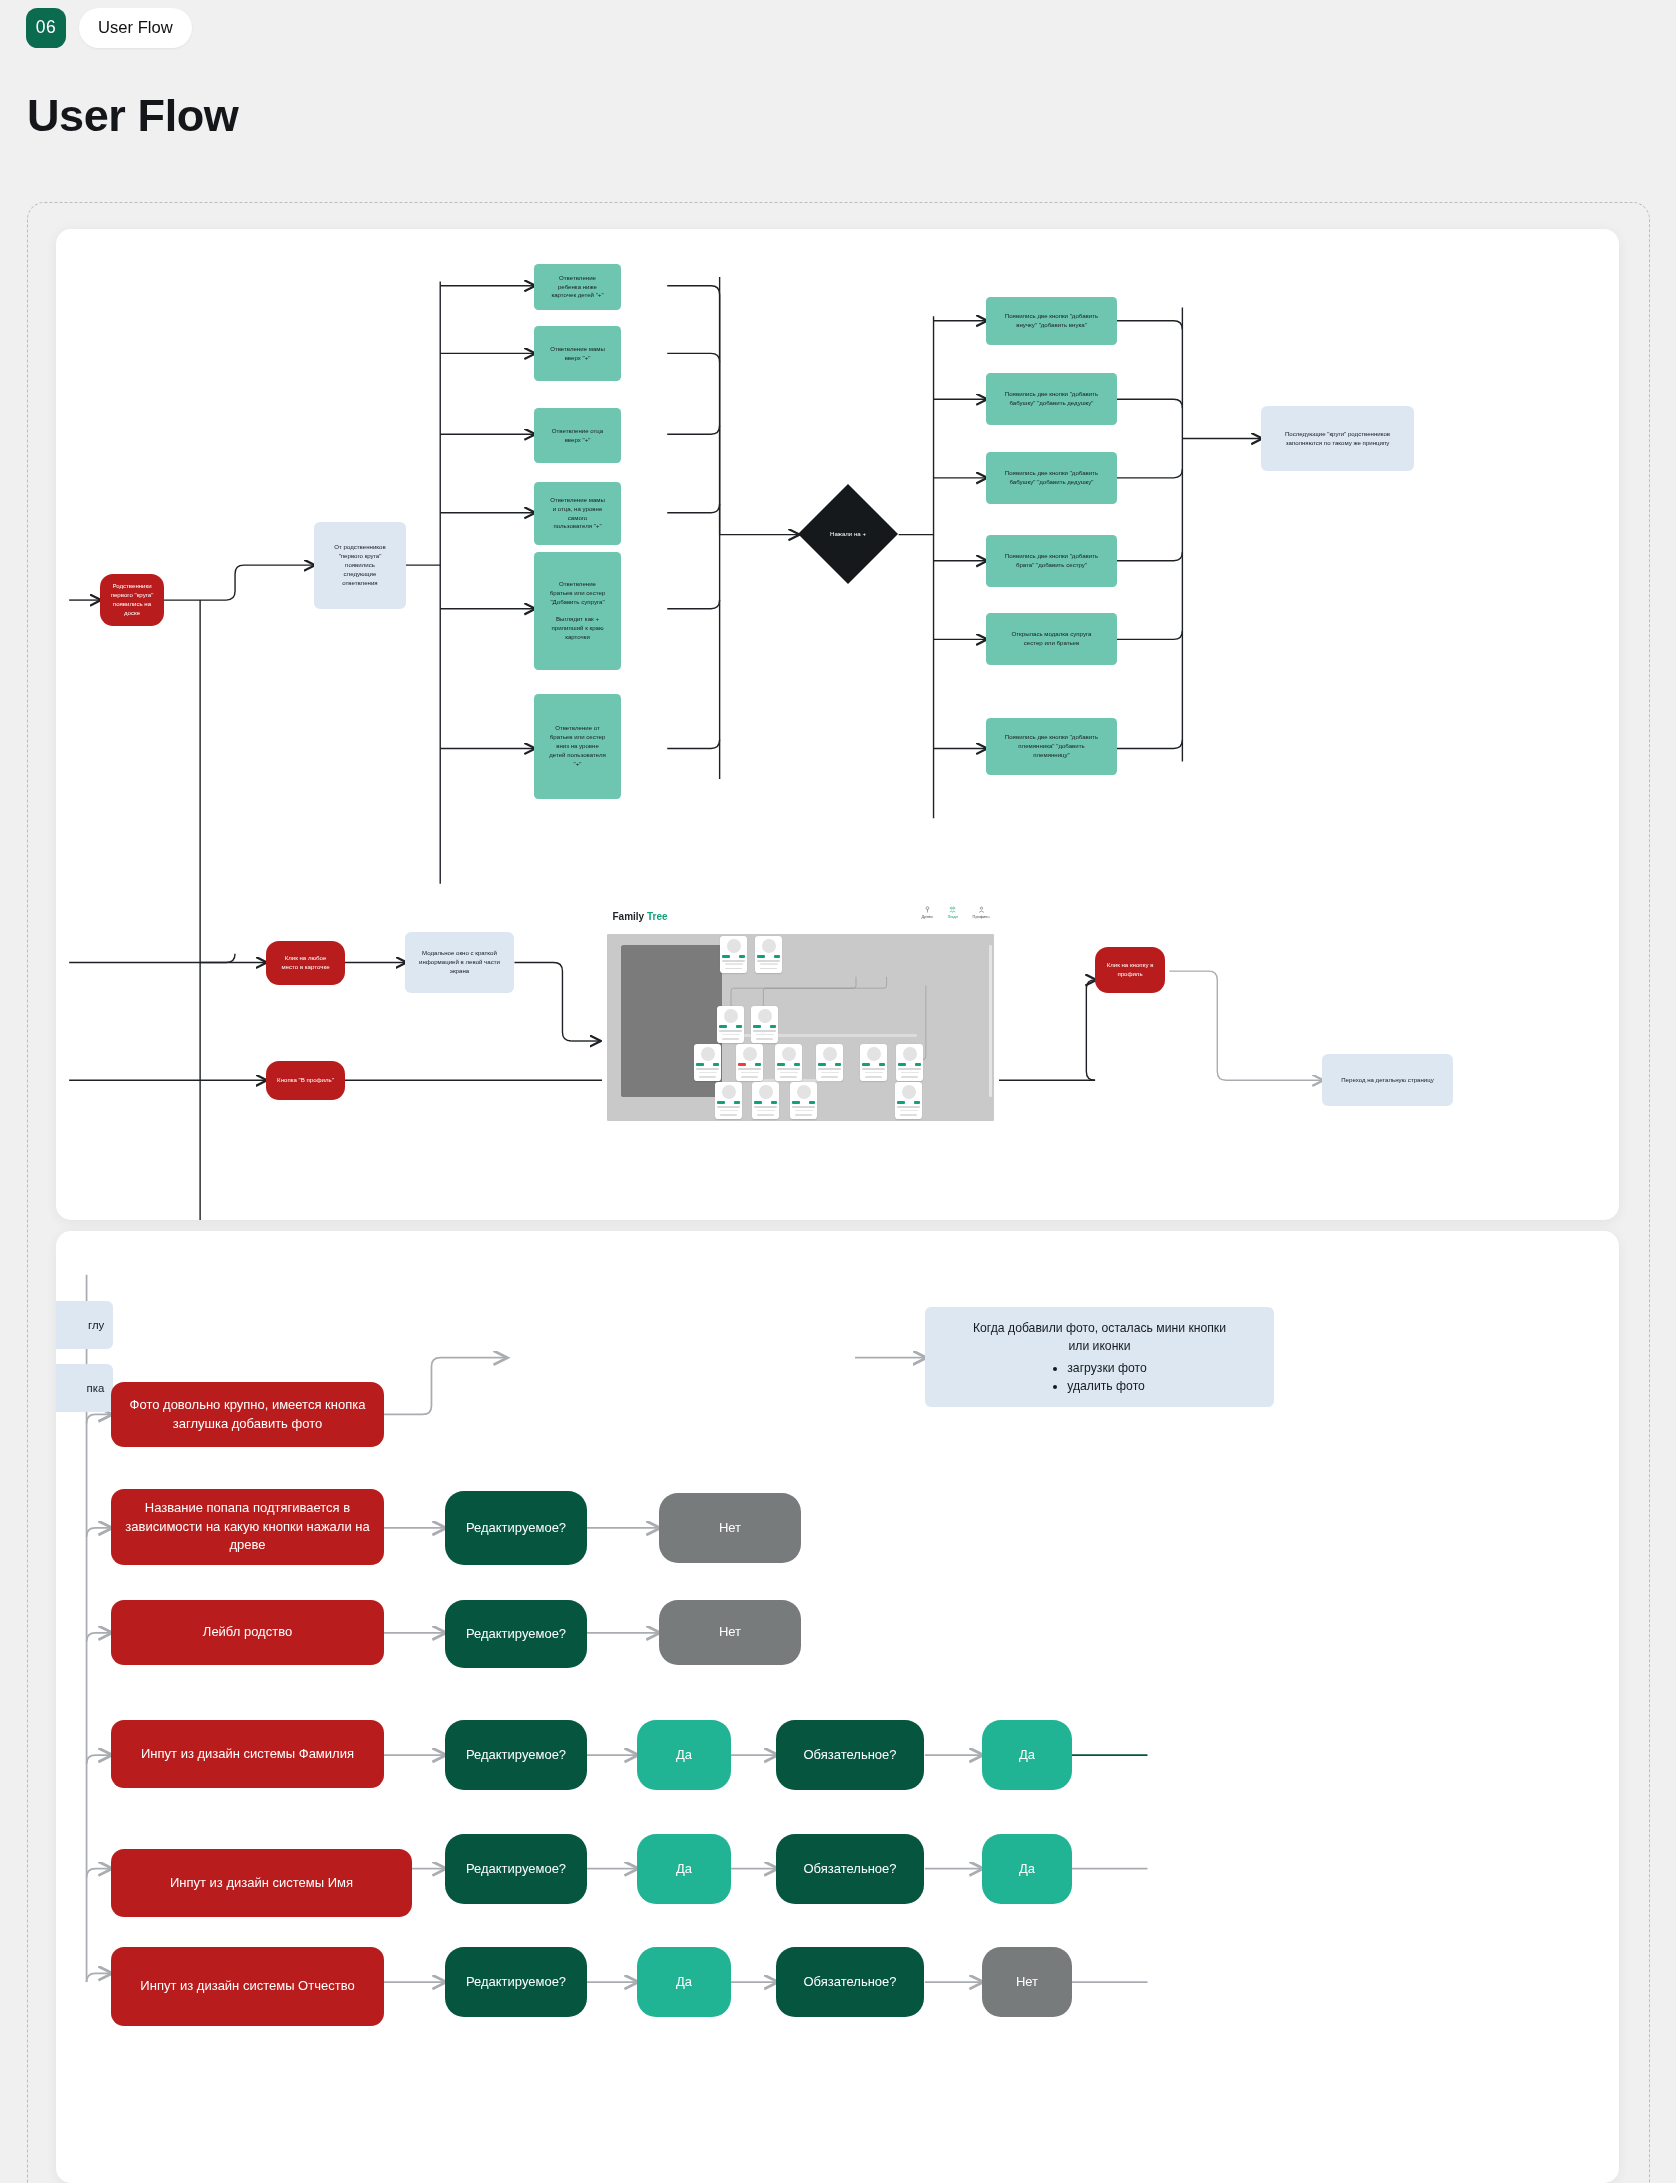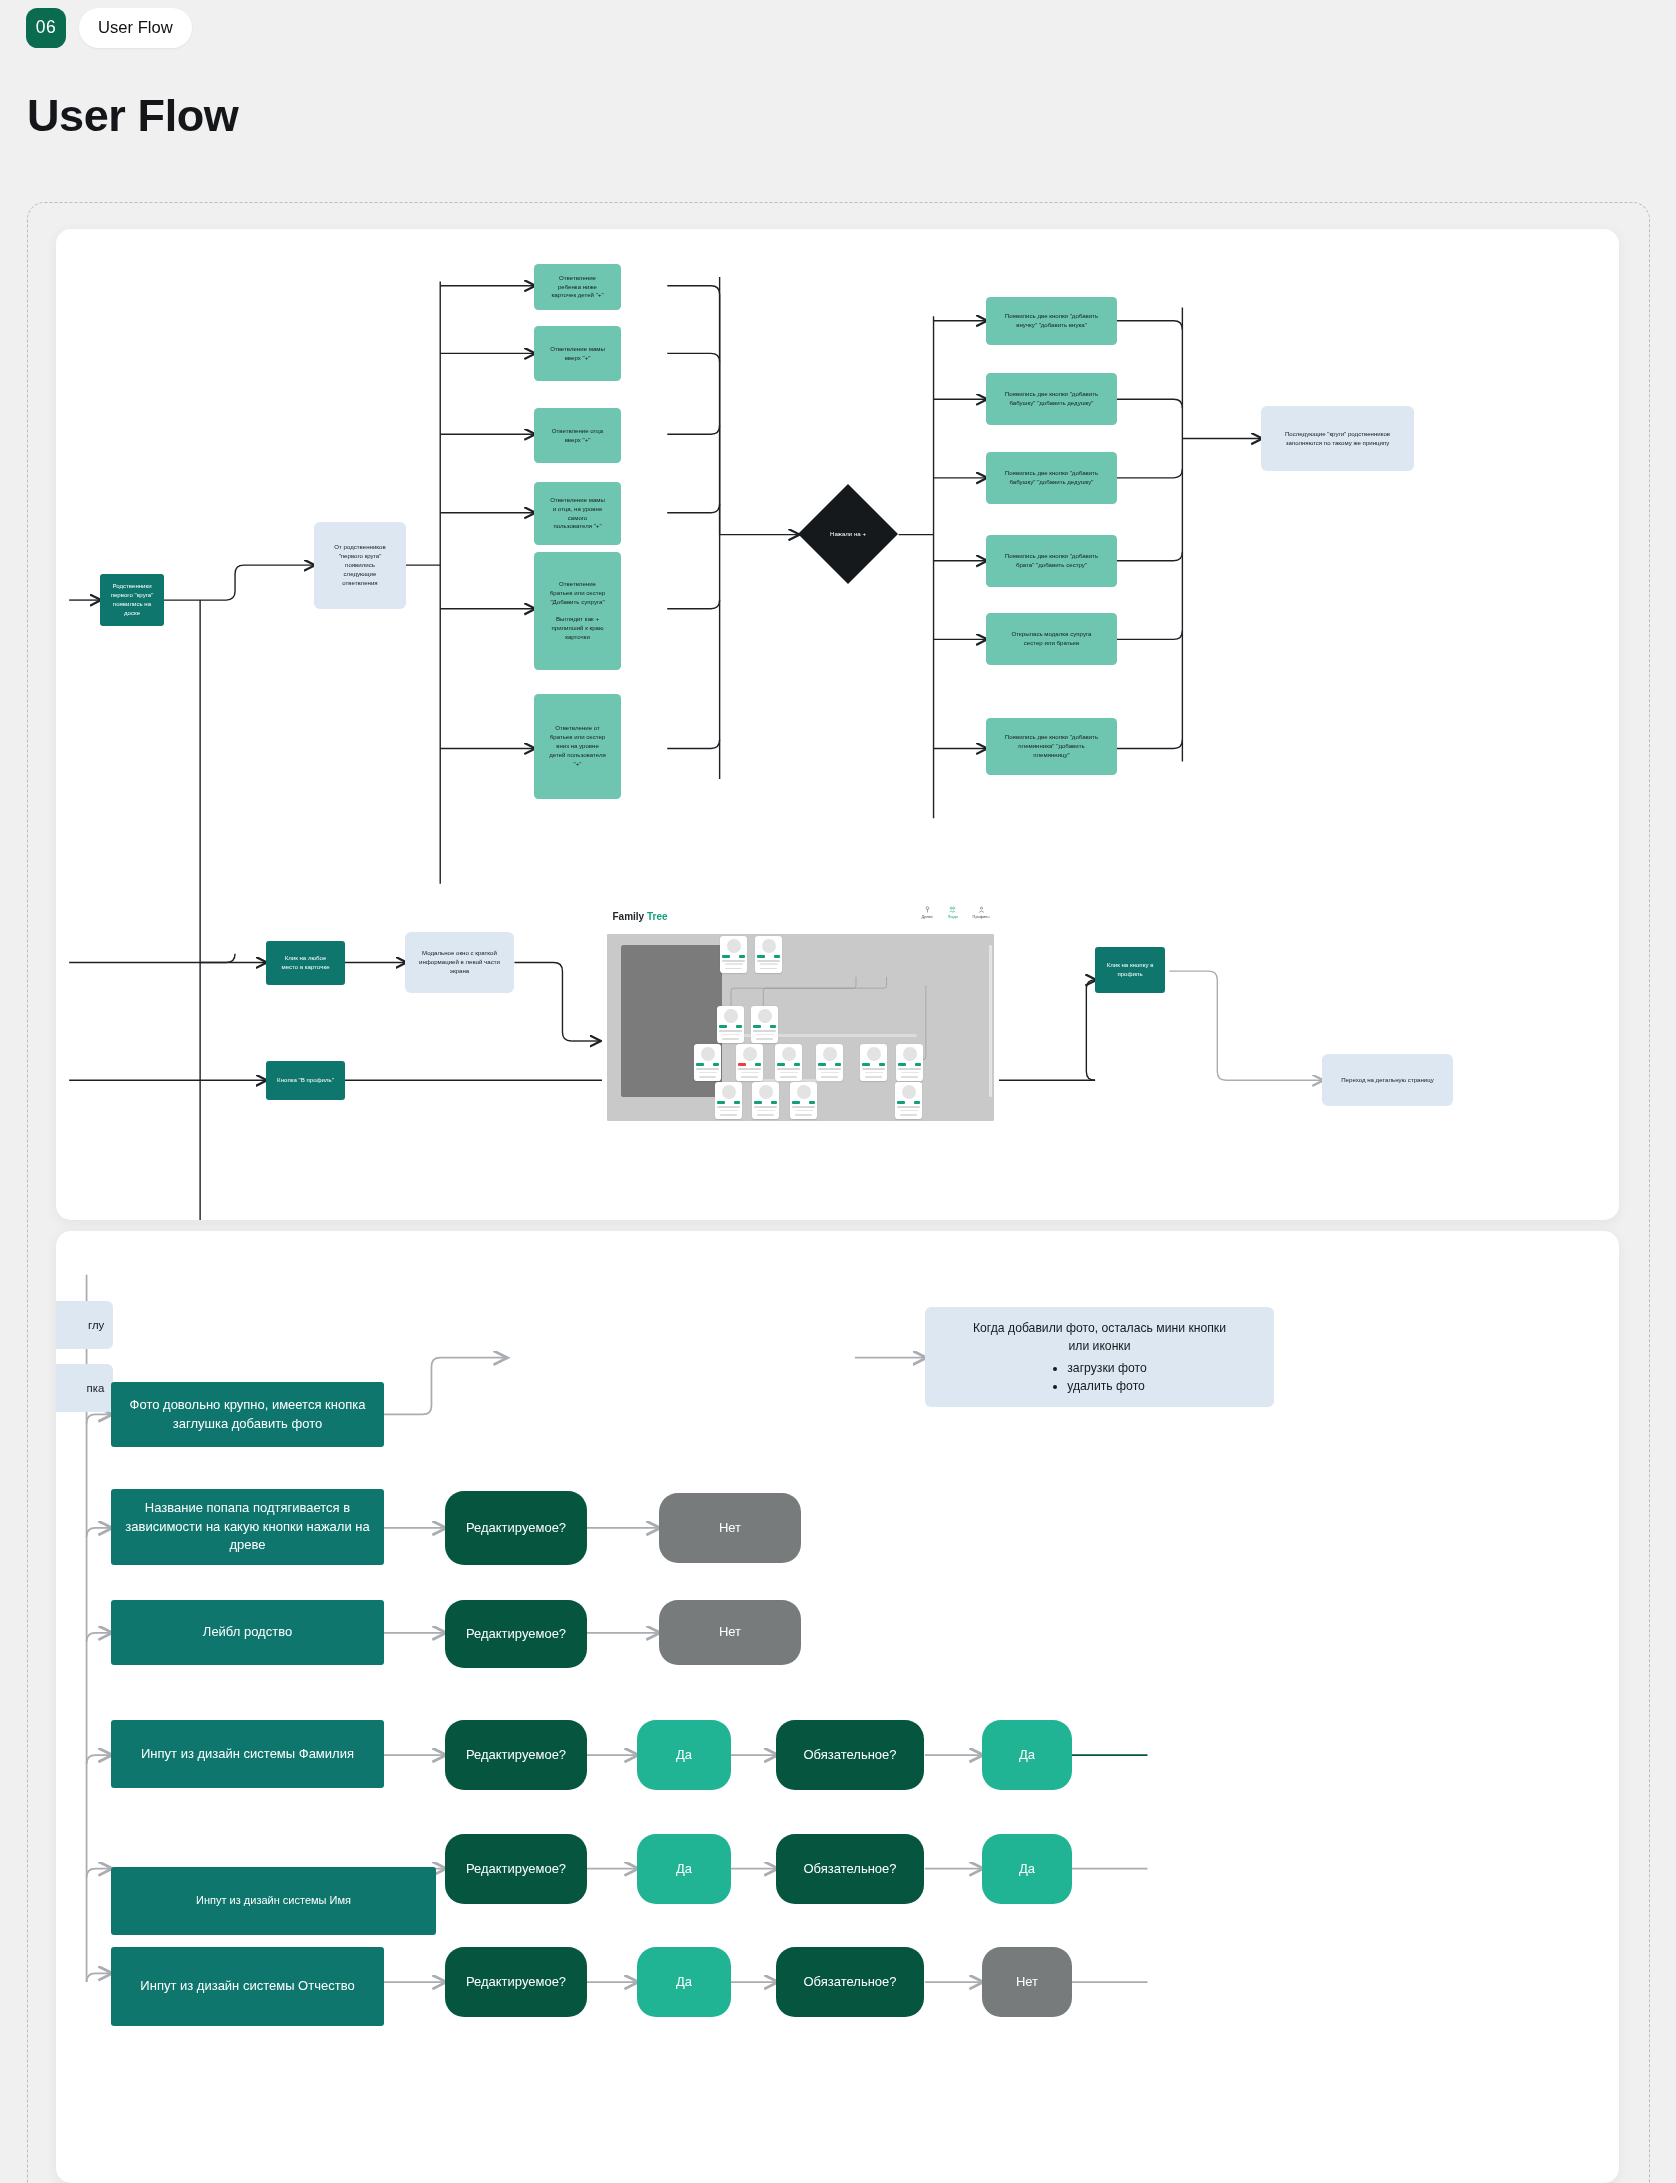--- a/index.html
+++ b/index.html
@@ -43,21 +43,21 @@
   #panel-top    { left: 56px; top: 229px;  width: 1563px; height: 991px; }
   #panel-bottom { left: 56px; top: 1231px; width: 1563px; height: 952px; }
 
   
   .node {
     position: absolute; display: flex; align-items: center; justify-content: center;
     text-align: center; line-height: 1.45; white-space: pre-line;
     padding: 3.5px 6.1px;
   }
   .n-mint   { background: #6ec5b0; color: #16201d; border-radius: 4.4px; }
-  .n-green  { background: #0f766e; color: #fff;    border-radius: 3px; }
+  .n-green  { background: #b91c1c; color: #fff;    border-radius: 13px; }
   .n-deep   { background: #05553f; color: #fff;    border-radius: 19px; }
   .n-mint2  { background: #21b494; color: #fff;    border-radius: 19px; }
   .n-gray   { background: #777b7c; color: #fff;    border-radius: 19px; }
   .n-blue   { background: #dde7f1; color: #151a1f; border-radius: 6.1px; }
 
   .diamond-wrap { position: absolute; }
   .diamond-shape {
     position: absolute; inset: 0; background: #16191c;
     clip-path: polygon(50% 0%, 100% 50%, 50% 100%, 0% 50%);
   }
@@ -465,21 +465,21 @@
     </ul>
   </div>
 
   <div class="node n-green" style="left:55px; top:151px; width:273px; height:65px; font-size:13px;">Фото довольно крупно, имеется кнопка
 заглушка добавить фото</div>
   <div class="node n-green" style="left:55px; top:258px; width:273px; height:76px; font-size:13px;">Название попапа подтягивается в
 зависимости на какую кнопки нажали на
 древе</div>
   <div class="node n-green" style="left:55px; top:489px; width:273px; height:68px; font-size:13px;">Инпут из дизайн системы Фамилия</div>
   <div class="node n-green" style="left:55px; top:369px; width:273px; height:65px; font-size:13px;">Лейбл родство</div>
-  <div class="node n-green" style="left:55px; top:636px; width:325px; height:68px; font-size:11px;">Инпут из дизайн системы Имя</div>
+  <div class="node n-green" style="left:55px; top:618px; width:301px; height:68px; font-size:13px;">Инпут из дизайн системы Имя</div>
   <div class="node n-green" style="left:55px; top:716px; width:273px; height:79px; font-size:13px;">Инпут из дизайн системы Отчество</div>
 
   <div class="node n-deep" style="left:389px; top:260px; width:142px; height:74px; font-size:13px;">Редактируемое?</div>
   <div class="node n-deep" style="left:389px; top:369px; width:142px; height:68px; font-size:13px;">Редактируемое?</div>
   <div class="node n-deep" style="left:389px; top:489px; width:142px; height:70px; font-size:13px;">Редактируемое?</div>
   <div class="node n-deep" style="left:389px; top:603px; width:142px; height:70px; font-size:13px;">Редактируемое?</div>
   <div class="node n-deep" style="left:389px; top:716px; width:142px; height:70px; font-size:13px;">Редактируемое?</div>
 
   <div class="node n-gray" style="left:603px; top:262px; width:142px; height:70px; font-size:13px;">Нет</div>
   <div class="node n-gray" style="left:603px; top:369px; width:142px; height:65px; font-size:13px;">Нет</div>

